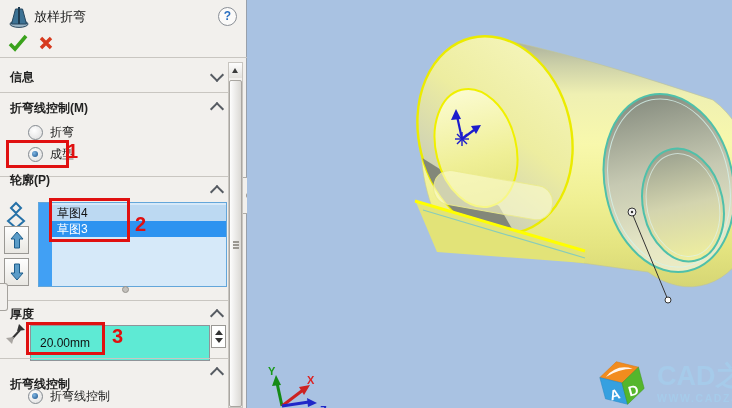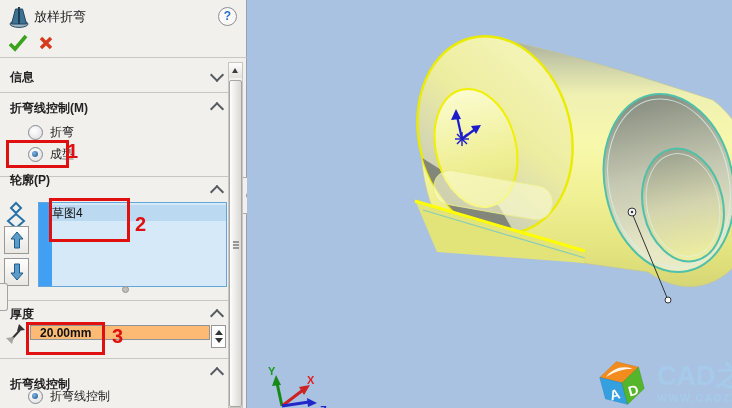--- a/index.html
+++ b/index.html
@@ -26,32 +26,32 @@
   .radio-row{position:absolute;left:28px;display:flex;align-items:center;gap:7px;font-size:12px;color:#1a1a1a;}
   .rb{width:13px;height:13px;border-radius:50%;border:1px solid #848a90;
     background:radial-gradient(circle at 40% 35%,#ffffff,#dcdcdc);position:relative;flex:none;}
   .rb.sel::after{content:"";position:absolute;left:2.5px;top:2.5px;width:6px;height:6px;
     border-radius:50%;background:radial-gradient(circle at 35% 35%,#7fb6e4,#174f86);}
   
   .plist{position:absolute;left:38px;top:202px;width:189px;height:85px;background:#d6e9f9;
     border:1px solid #63a6da;box-sizing:border-box;}
   .pstrip{position:absolute;left:0;top:0;width:13px;height:100%;background:#41a0f4;}
   .prow{position:absolute;left:13px;width:174px;height:16px;font-size:12px;line-height:16px;
-    box-sizing:border-box;color:#111;}
+    padding-left:5px;box-sizing:border-box;color:#111;}
   .prow.r0{top:2px;background:#bcd9f2;}
   .prow.r1{top:18px;background:#2d93f0;color:#fff;}
   .sqbtn{position:absolute;left:4px;width:23px;height:26px;border:1px solid #9a9894;
     background:linear-gradient(#fefefe,#e9e7e2);display:flex;align-items:center;justify-content:center;}
   .rsz{position:absolute;left:122px;top:286px;width:7px;height:7px;border-radius:50%;
     background:#c4c1bc;border:1px solid #96938e;box-sizing:border-box;}
   
   .thicon{position:absolute;left:4px;top:321px;width:22px;height:26px;}
-  .thinput{position:absolute;left:30px;top:325px;width:180px;height:15px;border:1px solid #8f9499;
+  .thinput{position:absolute;left:30px;top:325px;width:180px;height:36px;border:1px solid #8f9499;
     box-sizing:border-box;font-family:"Liberation Sans",sans-serif;font-size:12px;padding:0 0 0 9px;
-    background:#fdba74;color:#111;font-weight:bold;}
+    background:#5eead4;color:#111;}
   .spin{position:absolute;left:211px;top:325px;width:15px;height:23px;border:1px solid #9a9894;
     background:#fff;box-sizing:border-box;}
   .spin .u{position:absolute;left:3px;top:4px;width:0;height:0;
     border-left:4px solid transparent;border-right:4px solid transparent;border-bottom:5px solid #333;}
   .spin .d{position:absolute;left:3px;bottom:4px;width:0;height:0;
     border-left:4px solid transparent;border-right:4px solid transparent;border-top:5px solid #333;}
   
   .sbar{position:absolute;right:3px;top:62px;width:15px;height:346px;background:#f4f2ef;
     border:1px solid #c8c5c0;box-sizing:border-box;}
   .sup{position:absolute;top:0;left:0;width:13px;height:15px;background:linear-gradient(#fdfdfd,#e4e2de);}
@@ -135,20 +135,21 @@
     </div>
     <span style="position:absolute;left:5px;top:201px">
       <svg width="22" height="28" viewBox="0 0 22 28">
         <polygon points="11,2 16,7 11,12 6,7" fill="none" stroke="#2571a8" stroke-width="2"></polygon>
         <polygon points="11,13 19,20 11,27 3,20" fill="none" stroke="#2571a8" stroke-width="2"></polygon>
       </svg>
     </span>
     <div class="plist">
       <div class="pstrip"></div>
       <div class="prow r0">草图4</div>
+      <div class="prow r1">草图3</div>
     </div>
     <div class="sqbtn" style="top:226px">
       <svg width="14" height="18" viewBox="0 0 14 18">
         <path d="M7 1 L13 8 H9.5 V17 H4.5 V8 H1 Z" fill="#5b9cc8" stroke="#1d5c8a"></path>
       </svg>
     </div>
     <div class="sqbtn" style="top:258px">
       <svg width="14" height="18" viewBox="0 0 14 18">
         <path d="M7 17 L1 10 H4.5 V1 H9.5 V10 H13 Z" fill="#5b9cc8" stroke="#1d5c8a"></path>
       </svg>

